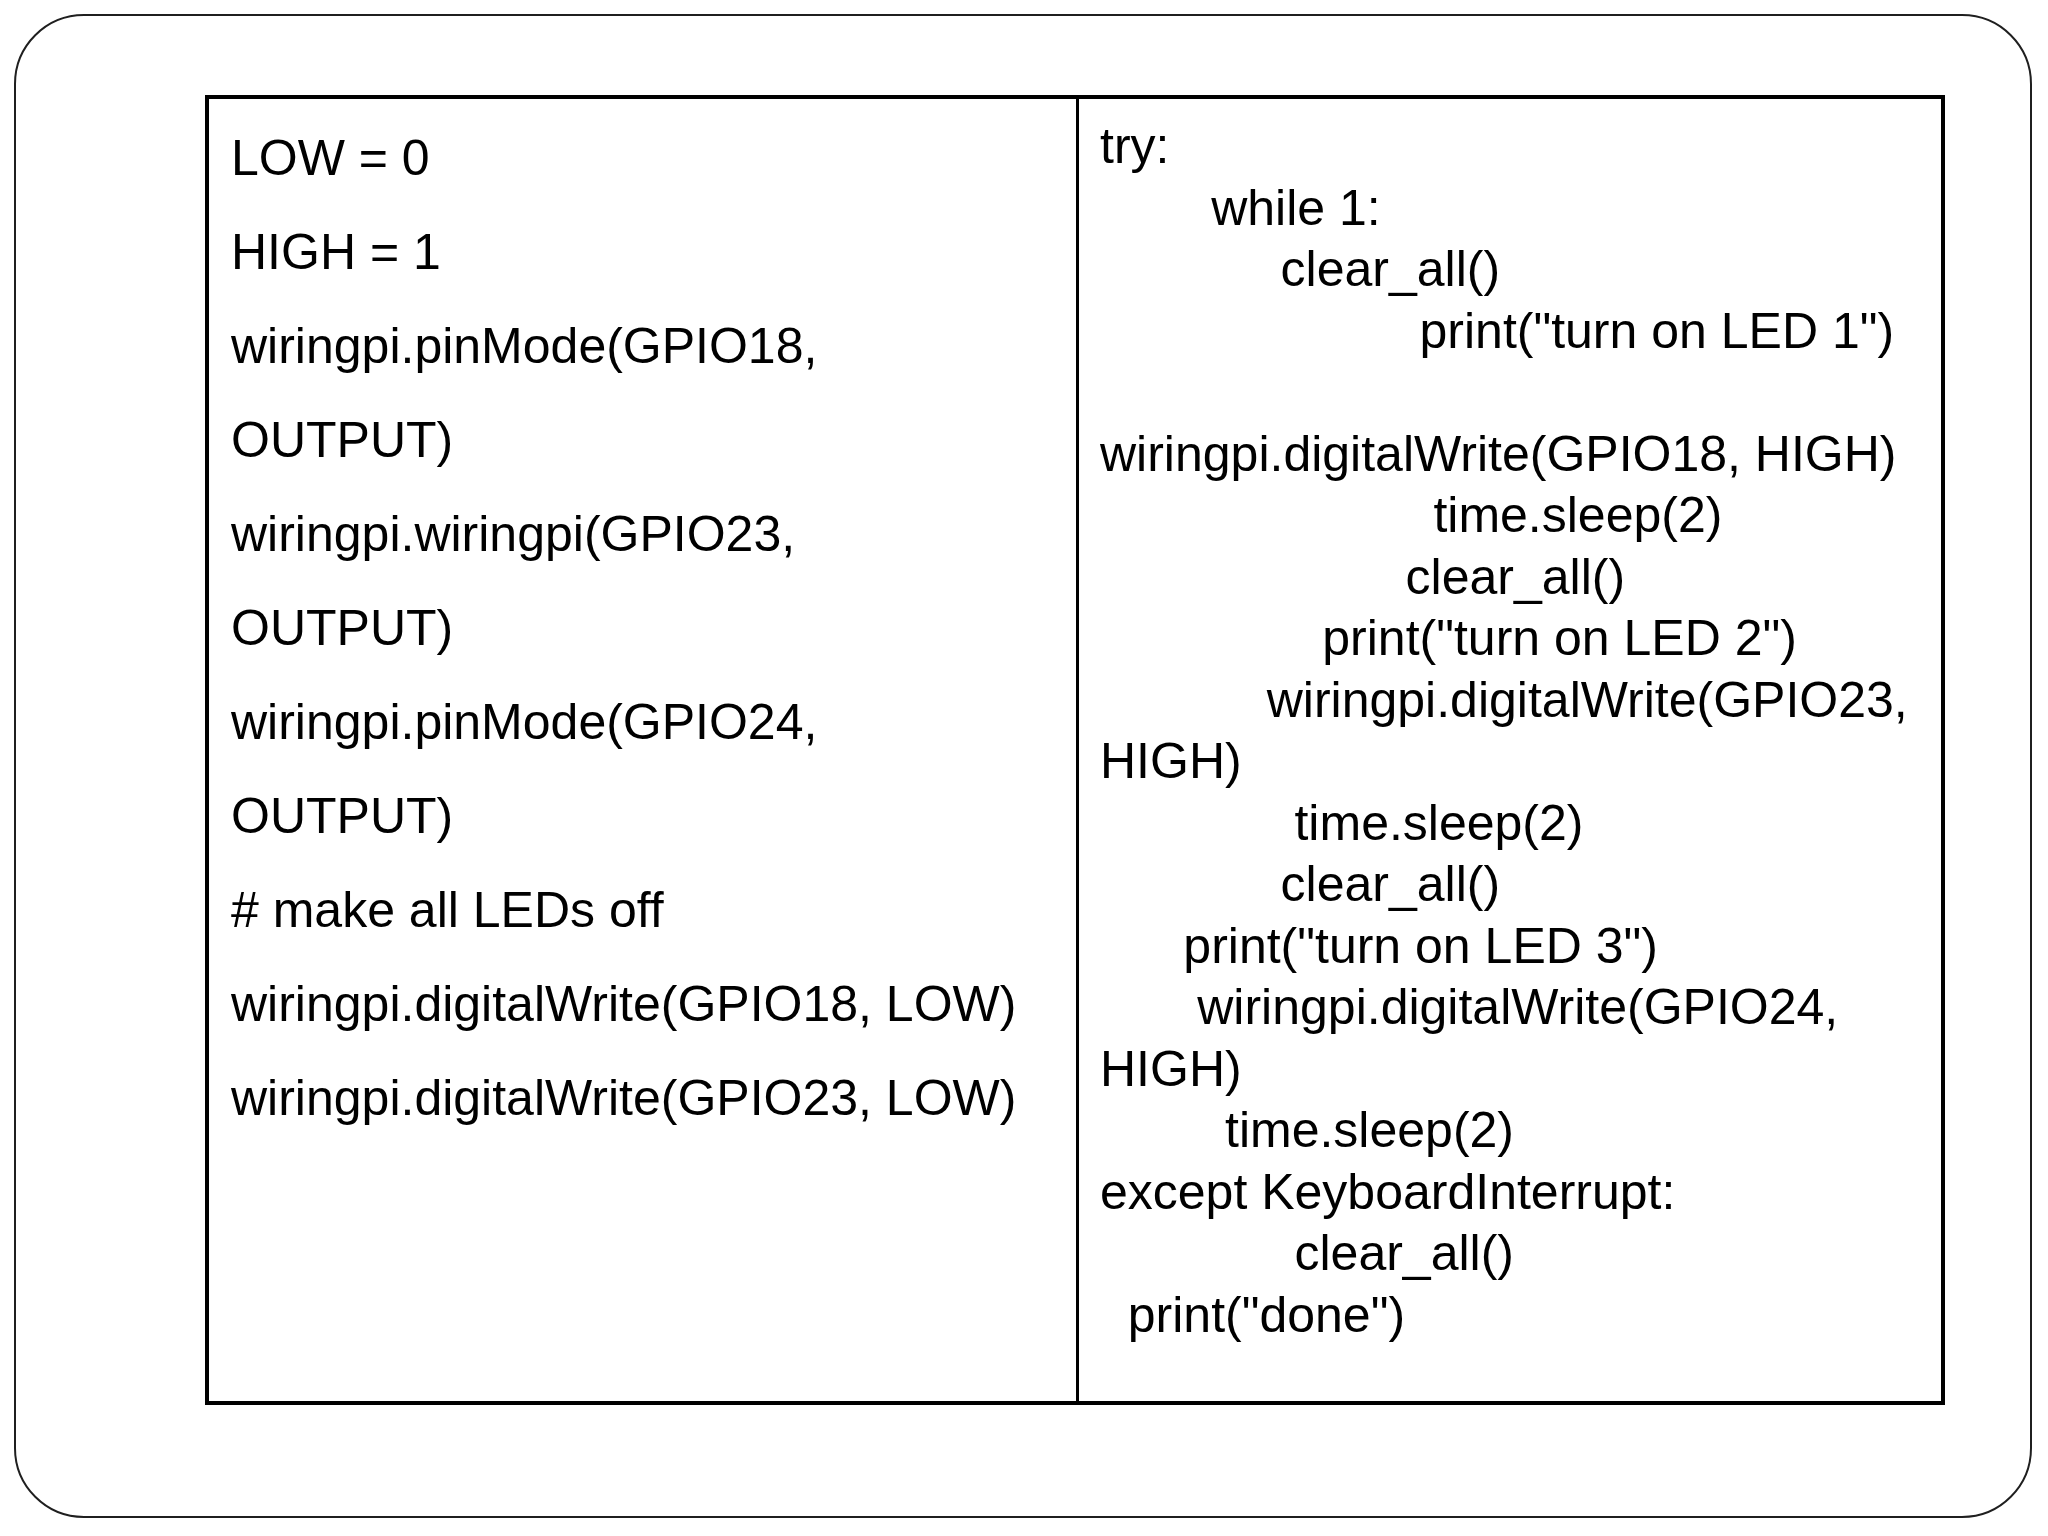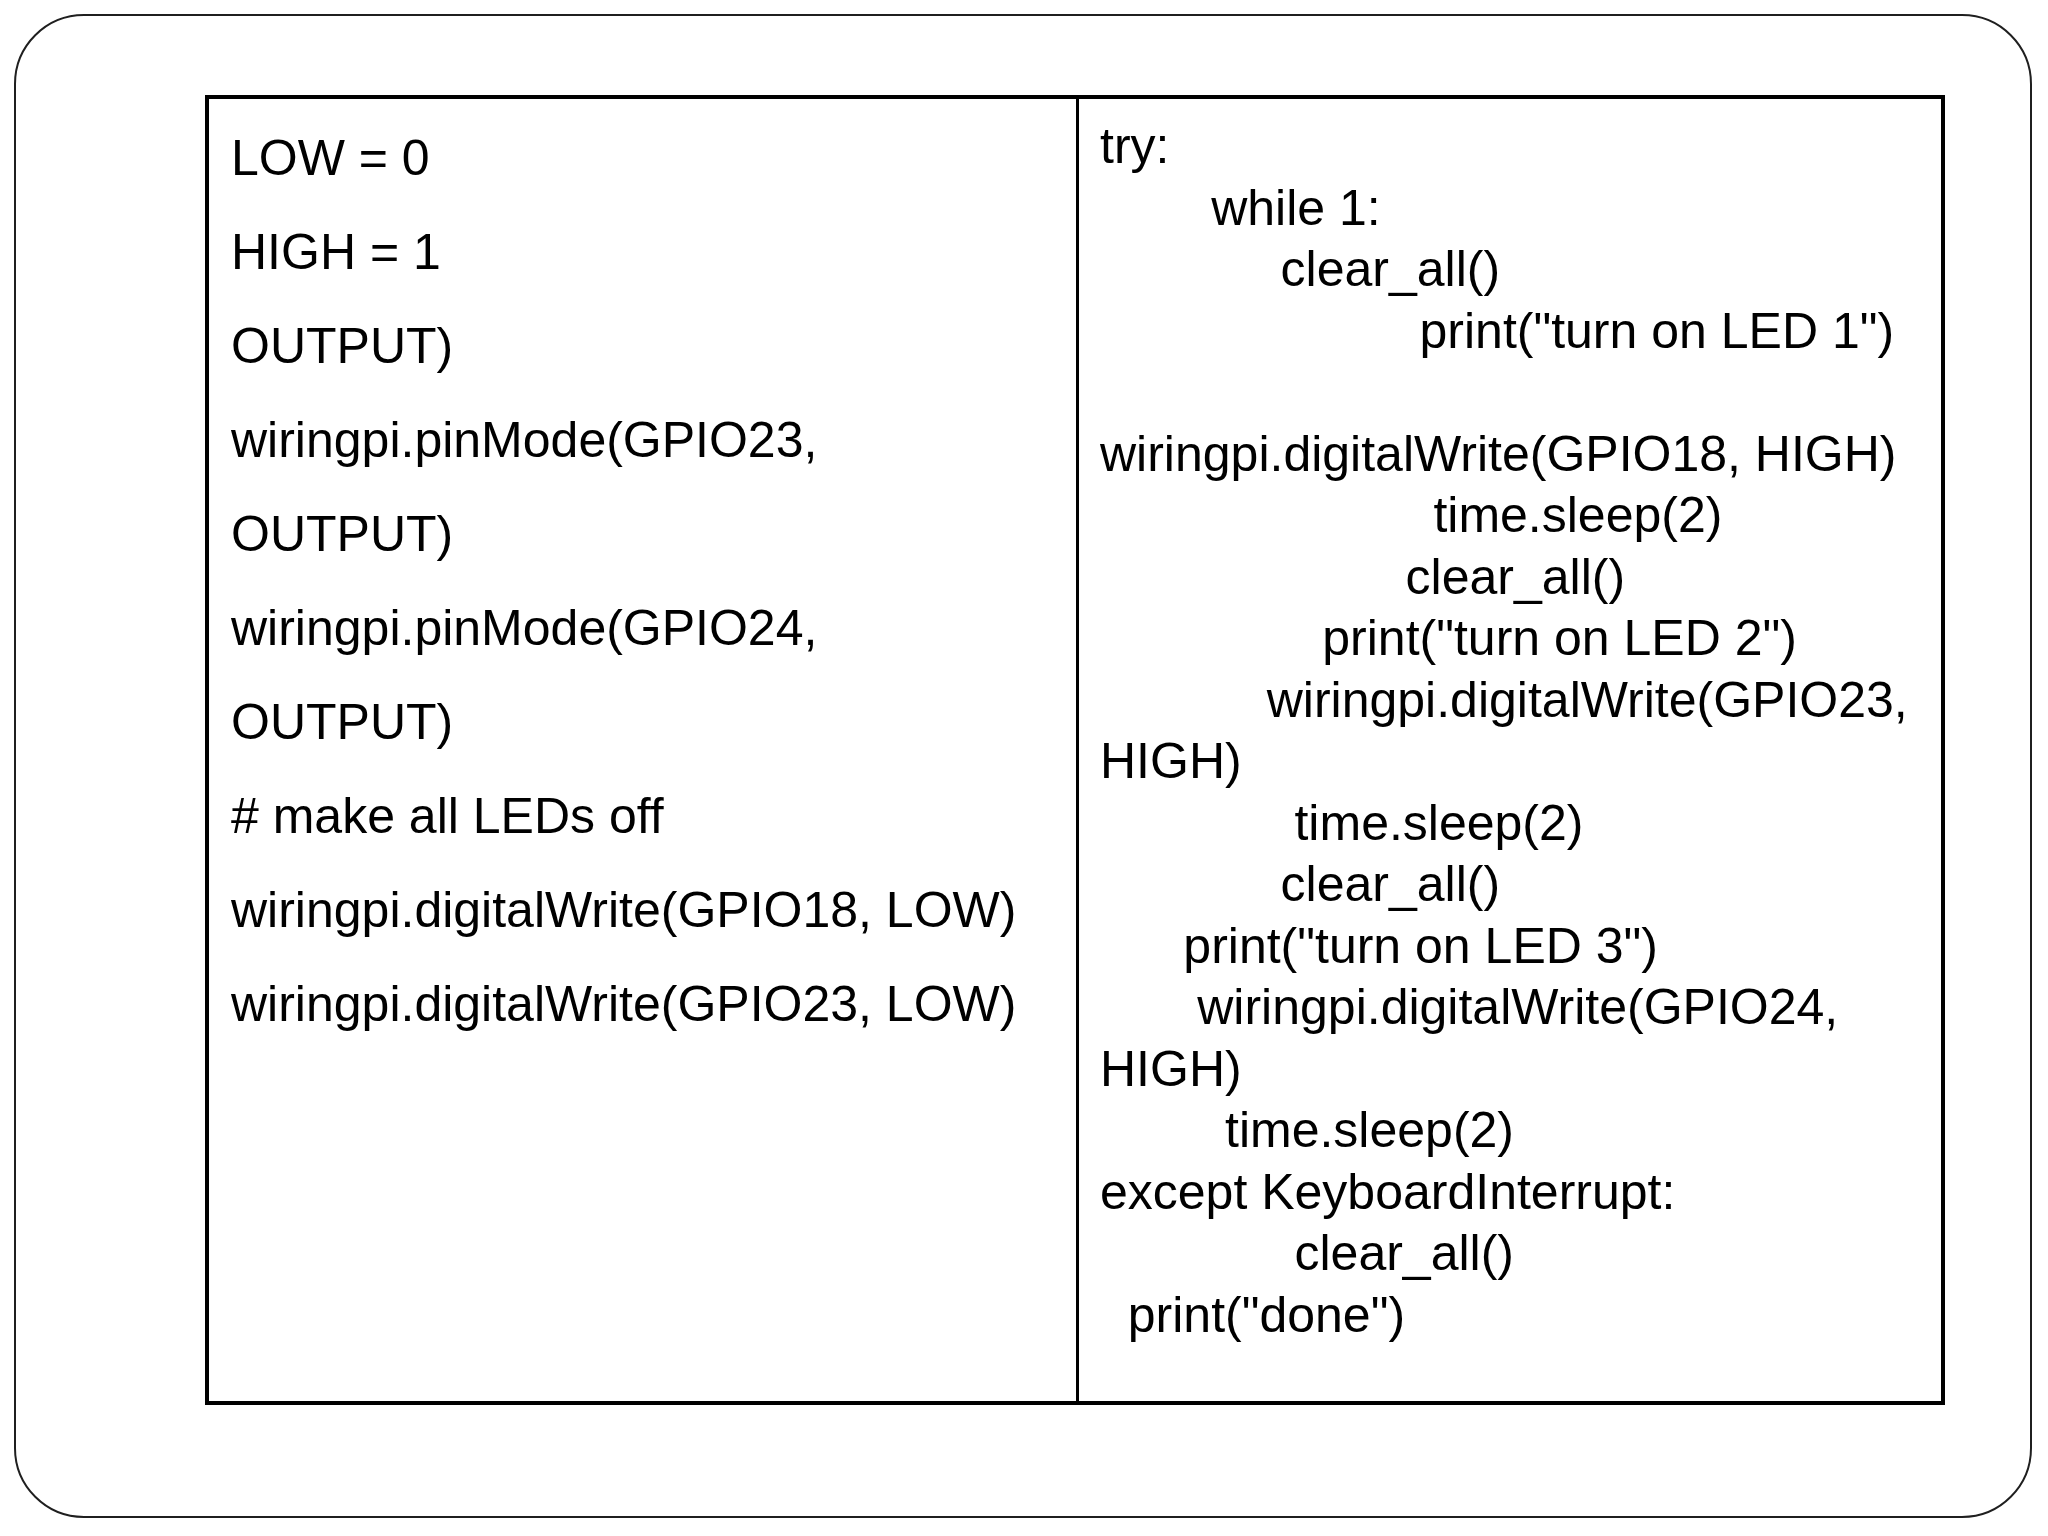--- a/index.html
+++ b/index.html
@@ -64,22 +64,23 @@
 </style>
 </head>
 <body>
 
 <div class="canvas">
   <div class="frame"></div>
   <div class="code-table">
     <div class="col col-left">
         <div class="code-line">LOW = 0</div>
         <div class="code-line">HIGH = 1</div>
+        <div class="code-line">wiringpi.pinMode(GPIO18,</div>
         <div class="code-line">OUTPUT)</div>
-        <div class="code-line">wiringpi.pinMode(GPIO23,</div>
+        <div class="code-line">wiringpi.wiringpi(GPIO23,</div>
         <div class="code-line">OUTPUT)</div>
         <div class="code-line">wiringpi.pinMode(GPIO24,</div>
         <div class="code-line">OUTPUT)</div>
         <div class="code-line"># make all LEDs off</div>
         <div class="code-line">wiringpi.digitalWrite(GPIO18, LOW)</div>
         <div class="code-line">wiringpi.digitalWrite(GPIO23, LOW)</div>
       </div>
     <div class="col col-right">
         <div class="code-line">try:</div>
         <div class="code-line">        while 1:</div>

